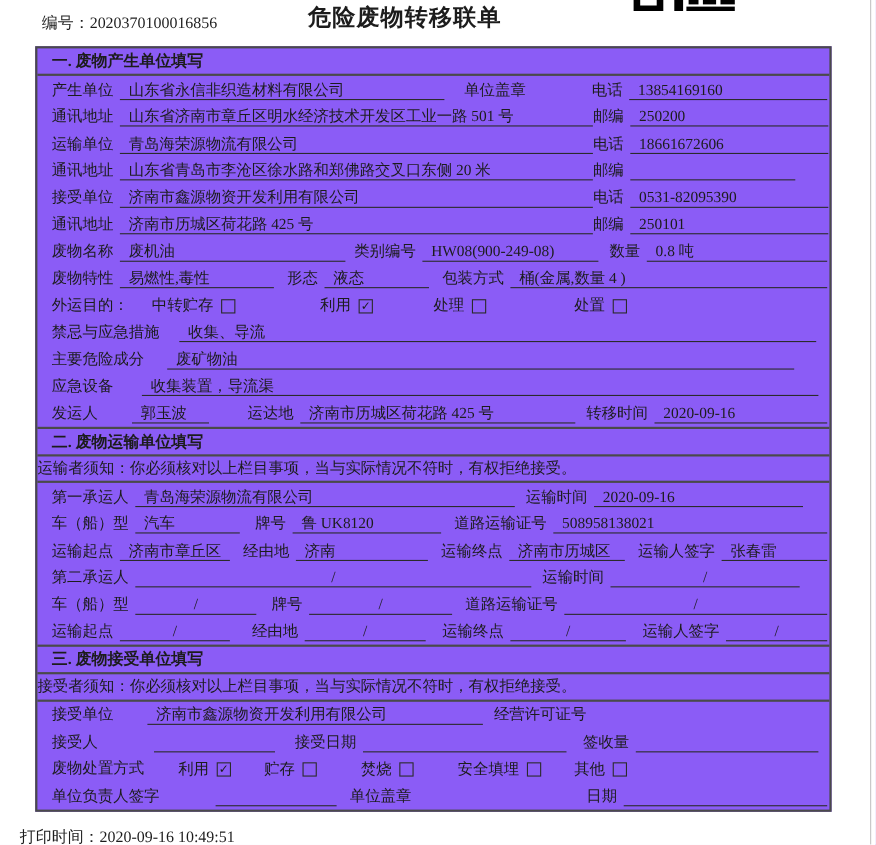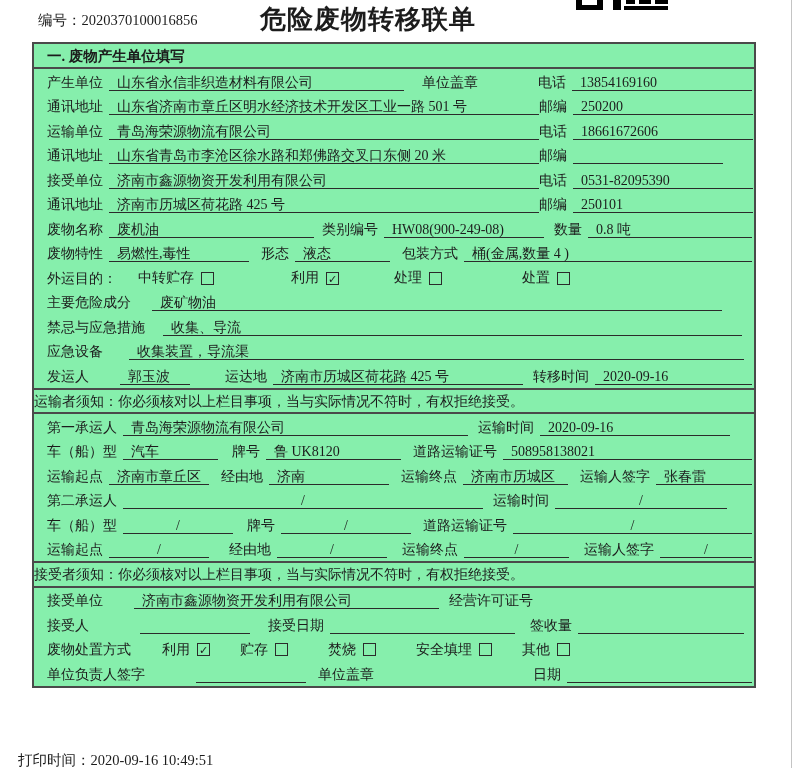--- a/index.html
+++ b/index.html
@@ -4,26 +4,26 @@
 <style>
   * { margin:0; padding:0; box-sizing:border-box; }
   html,body { background:#ffffff; }
   .page { position:relative; width:796px; height:768px; background:#fff; overflow:hidden;
           font-family:Liberation Serif, serif; color:#1c1c1c; font-size:14px; }
   .edge-line { position:absolute; left:791px; top:0; width:1px; height:768px; background:#c4c4c4; }
 
   
   .serial { position:absolute; left:38px; top:11px; font-size:14.5px; white-space:nowrap; }
   .doc-title { position:absolute; left:0; right:60px; top:2px; text-align:center;
-               font-size:26px; font-weight:bold; letter-spacing:1px; }
+               font-size:21px; font-weight:bold; letter-spacing:1px; }
   .qr { position:absolute; left:576px; top:0; width:92px; height:11px; }
   .qr div { position:absolute; background:#000; }
 
   
-  .form-table { position:absolute; left:32px; top:42px; width:724px; border:2px solid #4a4a4a; background:#86efac; }
+  .form-table { position:absolute; left:32px; top:42px; width:724px; border:2px solid #4a4a4a; background:#8b5cf6; }
   .sec { border-top:2px solid #4a4a4a; }
   .sec.first { border-top:none; }
   .sec-header { height:25px; line-height:24px; padding-left:13px; font-weight:bold; font-size:14.5px;
                 border-bottom:2px solid #4a4a4a; }
   .note-row { height:24.5px; line-height:23px; border-bottom:2px solid #4a4a4a; white-space:nowrap; }
   .row { display:flex; align-items:flex-end; height:24.5px; padding:0 2px 3px 13px; white-space:nowrap; }
   .lbl { height:17px; line-height:17px; margin-right:6px; flex:0 0 auto; }
   .fill { border-bottom:1px solid #2b2b2b; height:17px; line-height:17px; padding:0 2px 0 8px;
           flex:0 0 auto; overflow:visible; }
   .ctr { text-align:center; padding:0; }
@@ -142,45 +142,46 @@
           <span>处理</span>
           <span class="cb"></span>
         </span>
         <span class="opt ml80">
           <span>处置</span>
           <span class="cb"></span>
         </span>
       </div>
 
       <div class="row">
+        <span class="lbl">禁忌与应急措施</span>
+        <span class="fill flex1 ml12 mr10">收集、导流</span>
+      </div>
+
+      <div class="row">
         <span class="lbl">主要危险成分</span>
         <span class="fill flex1 ml15 mr30">废矿物油</span>
-      </div>
-
-      <div class="row">
-        <span class="lbl">禁忌与应急措施</span>
-        <span class="fill flex1 ml12 mr10">收集、导流</span>
       </div>
 
       <div class="row">
         <span class="lbl">应急设备</span>
         <span class="fill flex1 ml20 mr8">收集装置，导流渠</span>
       </div>
 
       <div class="row">
         <span class="lbl">发运人</span>
         <span class="fill w70 ml25">郭玉波</span>
         <span class="lbl ml35">运达地</span>
         <span class="fill w250">济南市历城区荷花路 425 号</span>
         <span class="lbl ml10">转移时间</span>
         <span class="fill flex1">2020-09-16</span>
       </div>
     </div>
 
     <div class="sec">
+      <div class="sec-header">二. 废物运输单位填写</div>
 
       <div class="note-row"><span>运输者须知：</span><span>你必须核对以上栏目事项，当与实际情况不符时，有权拒绝接受。</span></div>
 
       <div class="row">
         <span class="lbl">第一承运人</span>
         <span class="fill w345">青岛海荣源物流有限公司</span>
         <span class="lbl ml10">运输时间</span>
         <span class="fill flex1 mr22">2020-09-16</span>
       </div>
 
@@ -226,20 +227,21 @@
         <span class="lbl ml20">经由地</span>
         <span class="fill w110 ctr">/</span>
         <span class="lbl ml15">运输终点</span>
         <span class="fill w105 ctr">/</span>
         <span class="lbl ml15">运输人签字</span>
         <span class="fill flex1 ctr">/</span>
       </div>
     </div>
 
     <div class="sec">
+      <div class="sec-header">三. 废物接受单位填写</div>
 
       <div class="note-row"><span>接受者须知：</span><span>你必须核对以上栏目事项，当与实际情况不符时，有权拒绝接受。</span></div>
 
       <div class="row">
         <span class="lbl">接受单位</span>
         <span class="fill w305 ml25">济南市鑫源物资开发利用有限公司</span>
         <span class="lbl ml10">经营许可证号</span>
       </div>
 
       <div class="row">

